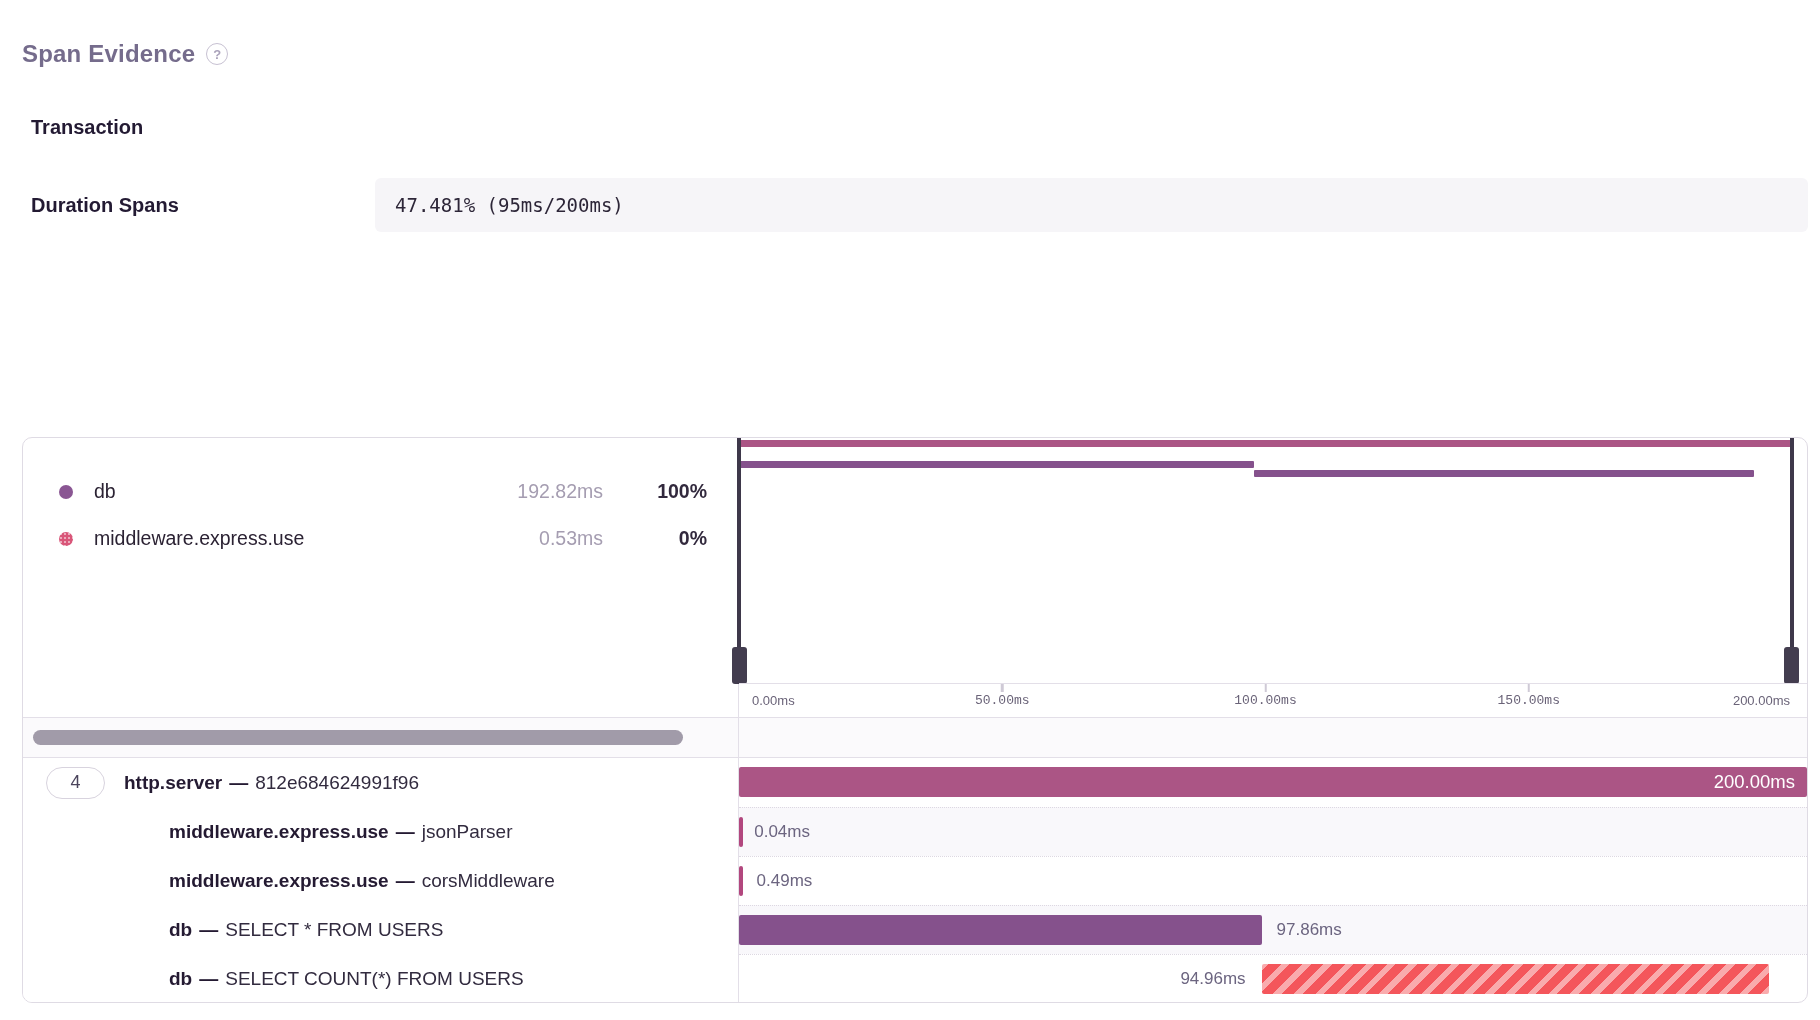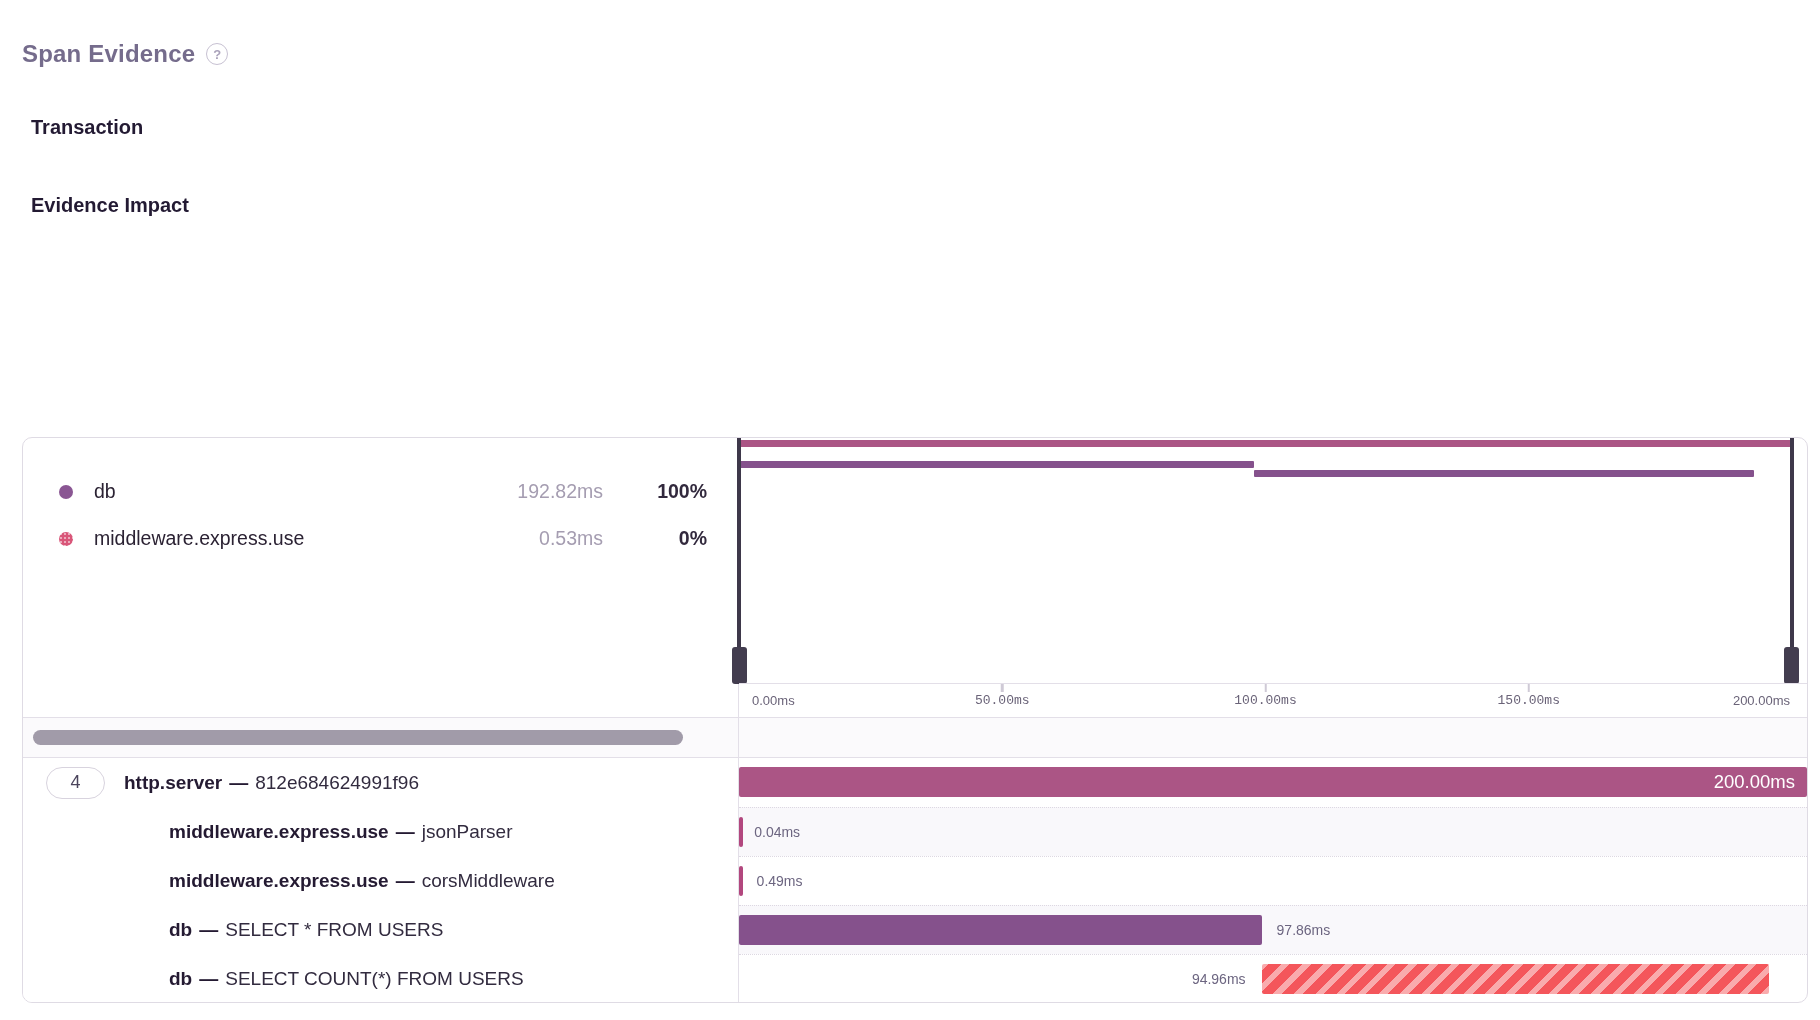--- a/index.html
+++ b/index.html
@@ -86,36 +86,37 @@
   .tree-right { flex:1; position:relative; }
   .tree-row:nth-child(odd) .tree-right { background:#f9f8fb; }
   .tree-row + .tree-row .tree-right { border-top:1px dotted #ddd8e2; }
   .span-bar { position:absolute; top:9px; height:30px; border-radius:2px; cursor:pointer; }
   .bar-magenta { background:#ab5585; }
   .bar-purple  { background:#85518c; }
   .bar-tick    { background:#b2477e; min-width:3.5px; }
   .bar-striped { background:repeating-linear-gradient(-45deg,#f9abad 0 6px,#f4565b 6px 15px); }
   .bar-label-inside { display:block; line-height:30px; text-align:right; padding-right:12px;
                       color:#ffffff; font-size:18.5px; }
-  .bar-label { position:absolute; top:0; line-height:48px; font-size:14px; color:#6c6580; white-space:nowrap; }
+  .bar-label { position:absolute; top:0; line-height:48px; font-size:17px; color:#6c6580; white-space:nowrap; }
 </style>
 </head>
 <body>
 
 <div class="header">
   <h2>Span Evidence</h2>
   <span class="help-icon">?</span>
 </div>
 
 <div class="kv-section">
   <div class="kv-row">
     <div class="kv-label">Transaction</div>
   </div>
   <div class="kv-row">
-    <div class="kv-label">Evidence Impact</div>
+    <div class="kv-label">Duration Spans</div>
+    <div class="kv-value">47.481% (95ms/200ms)</div>
   </div>
 </div>
 
 <div class="panel">
 
   <div class="panel-top">
     <div class="legend-cell">
       <div class="legend-row">
         <span class="legend-dot" style="background-color: rgb(138, 86, 147);"></span>
         <span class="legend-name">db</span>

